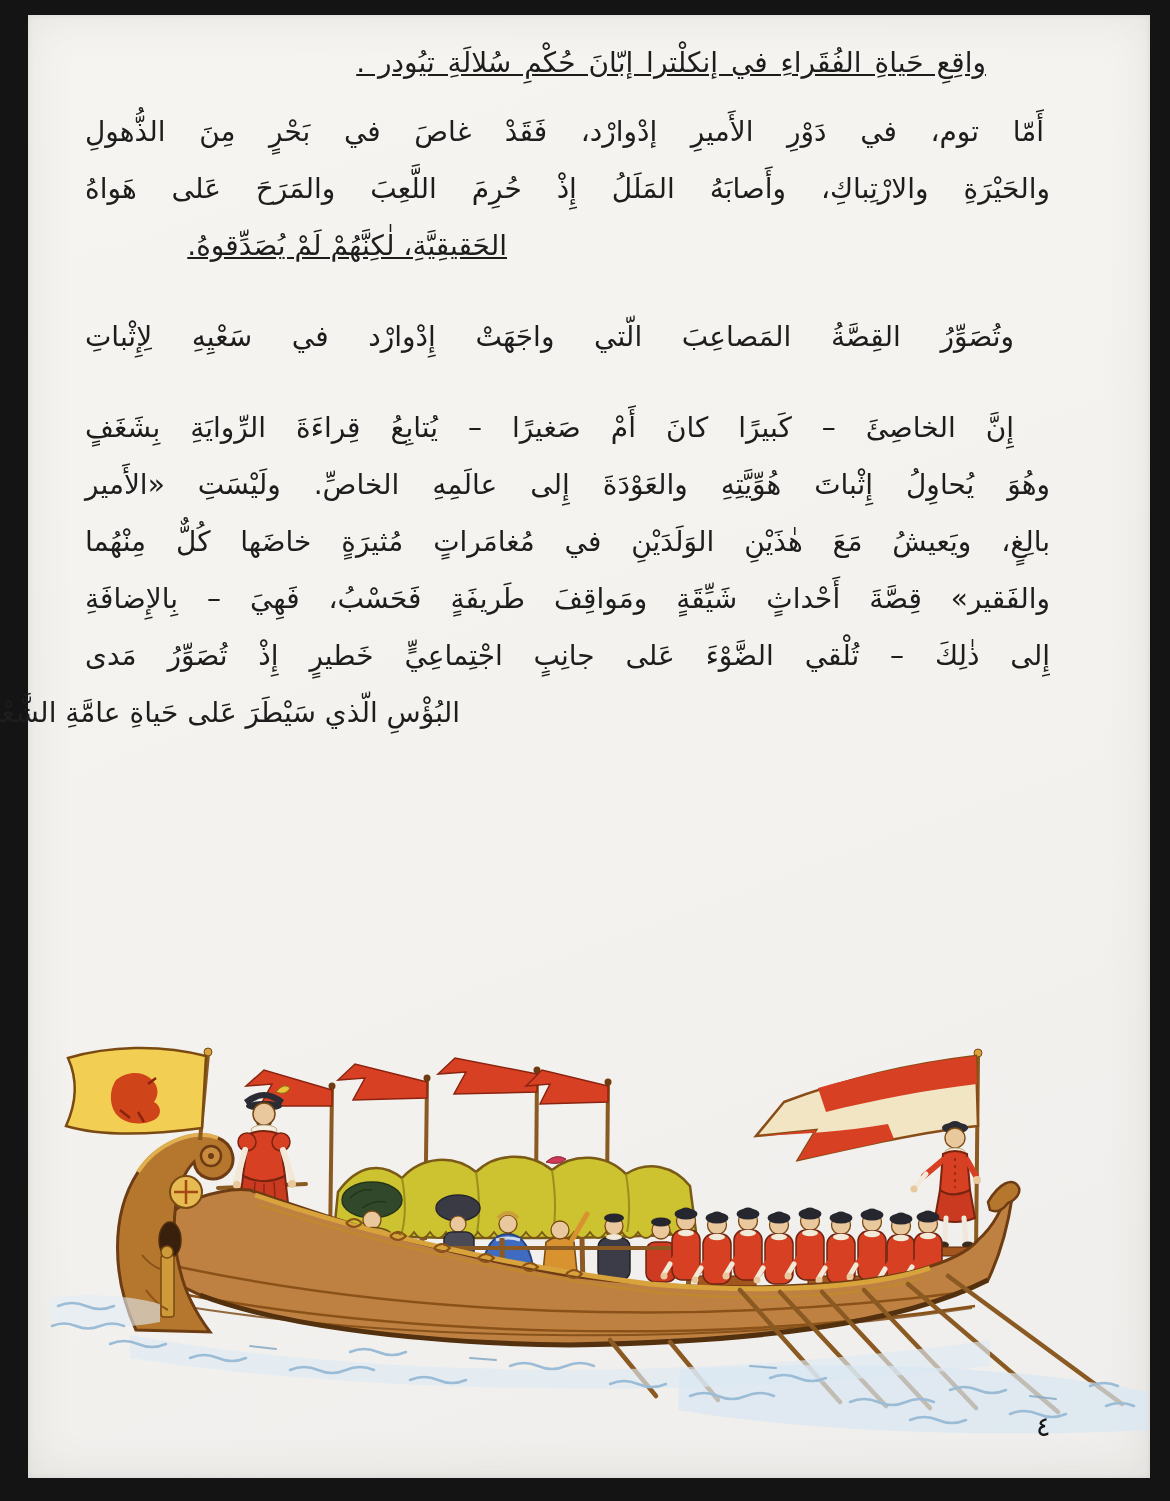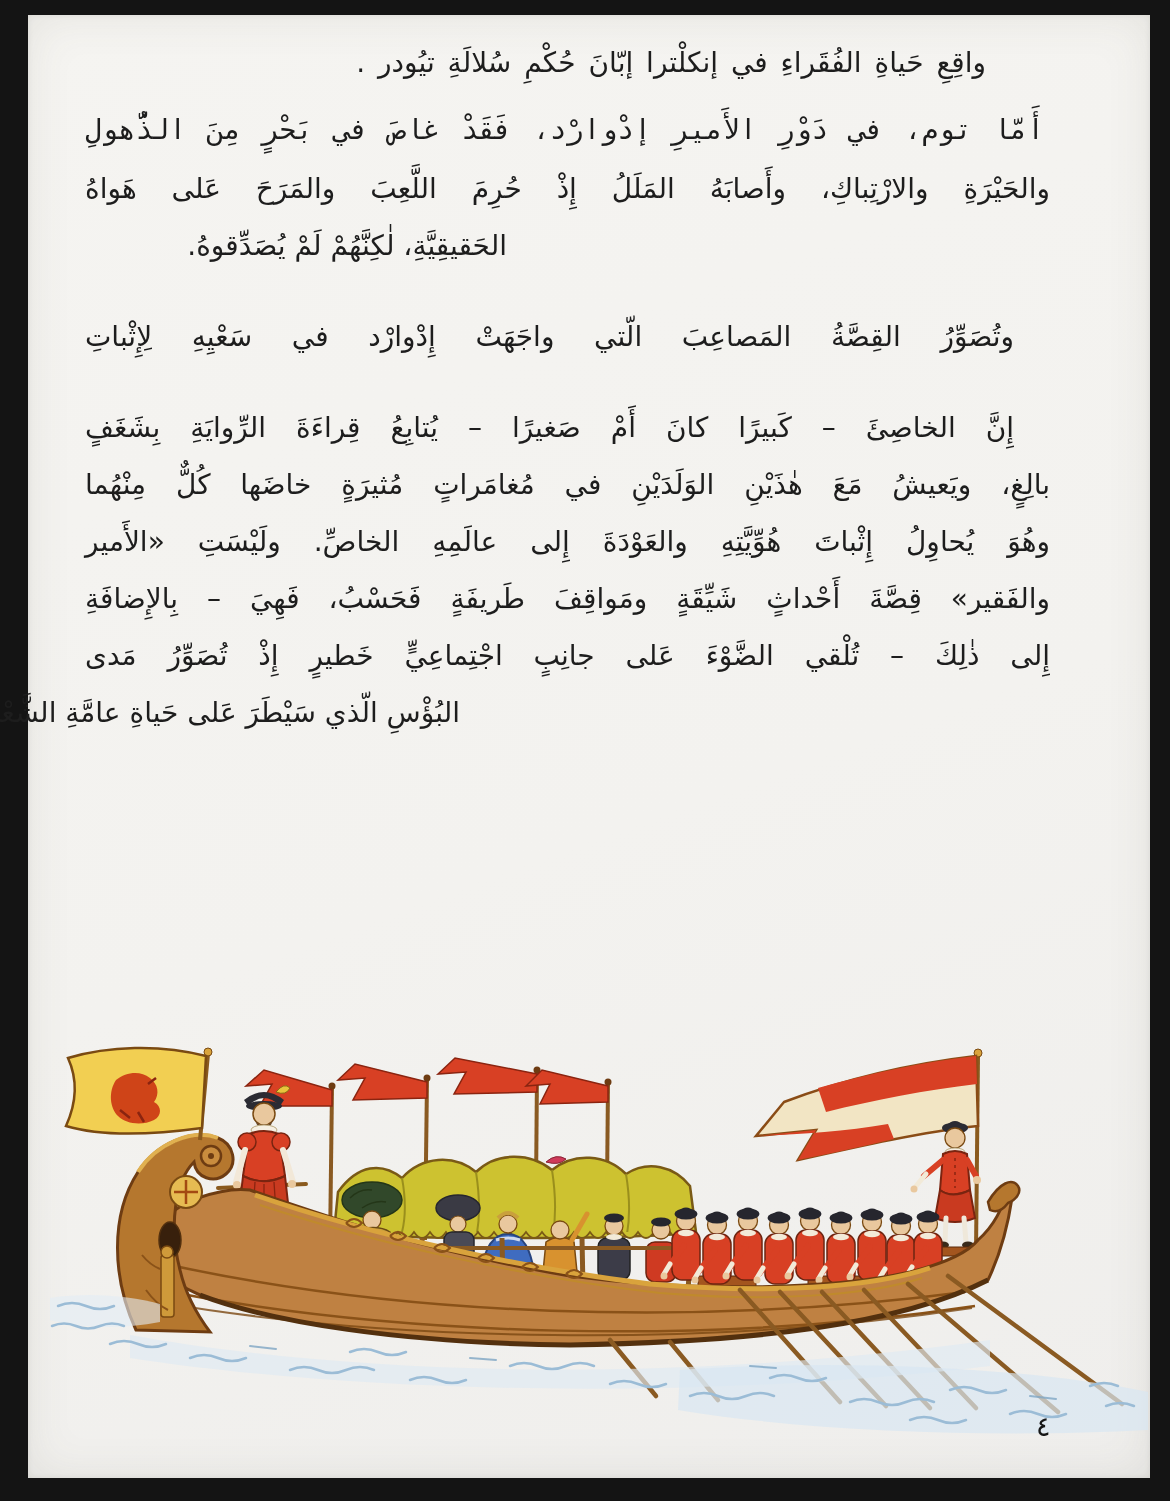--- a/index.html
+++ b/index.html
@@ -19,23 +19,23 @@
   .text-block{
     position:absolute;left:57px;top:19px;width:965px;
     direction:rtl;
     font-size:28px;line-height:57px;color:#1d1d1d;
     font-family:"DejaVu Sans", sans-serif;
   }
   .para{margin:0 0 34px 0;}
   .para.p-cont{margin-bottom:12px;}
   .line{text-align:justify;text-align-last:justify;}
   .line.indent{text-indent:36px;}
-  .line.indent-sm{text-indent:6px;font-family:Liberation Mono, monospace;}
-  .line.l-cont{text-align:right;text-align-last:right;margin-right:64px;word-spacing:4px;}
-  .line.l-short1{text-align-last:right;margin-right:543px;white-space:nowrap;}
+  .line.indent-sm{text-indent:6px;}
+  .line.l-cont{text-align:right;text-align-last:right;margin-right:64px;word-spacing:4px;text-decoration:underline;}
+  .line.l-short1{text-align-last:right;margin-right:543px;white-space:nowrap;text-decoration:underline;}
   .line.l-short2{text-align:right;text-align-last:right;margin-right:590px;white-space:nowrap;}
   .illustration{
     position:absolute;left:22px;top:1025px;width:1100px;height:400px;
   }
   .page-num{
     position:absolute;left:1008px;top:1396px;
     font-size:27px;color:#161616;direction:rtl;
   }
 </style>
 </head>
@@ -50,22 +50,22 @@
     <div class="para">
       <div class="line indent-sm">أَمّا توم، في دَوْرِ الأَميرِ إدْوارْد، فَقَدْ غاصَ في بَحْرٍ مِنَ الذُّهولِ</div>
       <div class="line">والحَيْرَةِ والارْتِباكِ، وأَصابَهُ المَلَلُ إِذْ حُرِمَ اللَّعِبَ والمَرَحَ عَلى هَواهُ</div>
       <div class="line l-short1">الحَقيقِيَّةِ، لٰكِنَّهُمْ لَمْ يُصَدِّقوهُ.</div>
     </div>
     <div class="para">
       <div class="line indent">وتُصَوِّرُ القِصَّةُ المَصاعِبَ الّتي واجَهَتْ إِدْوارْد في سَعْيِهِ لِإِثْباتِ</div>
     </div>
     <div class="para">
       <div class="line indent">إِنَّ الخاصِئَ – كَبيرًا كانَ أَمْ صَغيرًا – يُتابِعُ قِراءَةَ الرِّوايَةِ بِشَغَفٍ</div>
+      <div class="line">وهُوَ يُحاوِلُ إِثْباتَ هُوِّيَّتِهِ والعَوْدَةَ إِلى عالَمِهِ الخاصِّ. ولَيْسَتِ «الأَمير</div>
       <div class="line">بالِغٍ، ويَعيشُ مَعَ هٰذَيْنِ الوَلَدَيْنِ في مُغامَراتٍ مُثيرَةٍ خاضَها كُلٌّ مِنْهُما</div>
-      <div class="line">وهُوَ يُحاوِلُ إِثْباتَ هُوِّيَّتِهِ والعَوْدَةَ إِلى عالَمِهِ الخاصِّ. ولَيْسَتِ «الأَمير</div>
       <div class="line">والفَقير» قِصَّةَ أَحْداثٍ شَيِّقَةٍ ومَواقِفَ طَريفَةٍ فَحَسْبُ، فَهِيَ – بِالإِضافَةِ</div>
       <div class="line">إِلى ذٰلِكَ – تُلْقي الضَّوْءَ عَلى جانِبٍ اجْتِماعِيٍّ خَطيرٍ إِذْ تُصَوِّرُ مَدى</div>
       <div class="line l-short2">البُؤْسِ الّذي سَيْطَرَ عَلى حَياةِ عامَّةِ الشَّعْبِ في ذٰلِكَ العَصْرِ.</div>
     </div>
   </div>
 
   <div class="illustration">
     <svg width="1100" height="400" viewBox="0 0 1100 400" xmlns="http://www.w3.org/2000/svg">
       <defs>
         <g id="rower">

